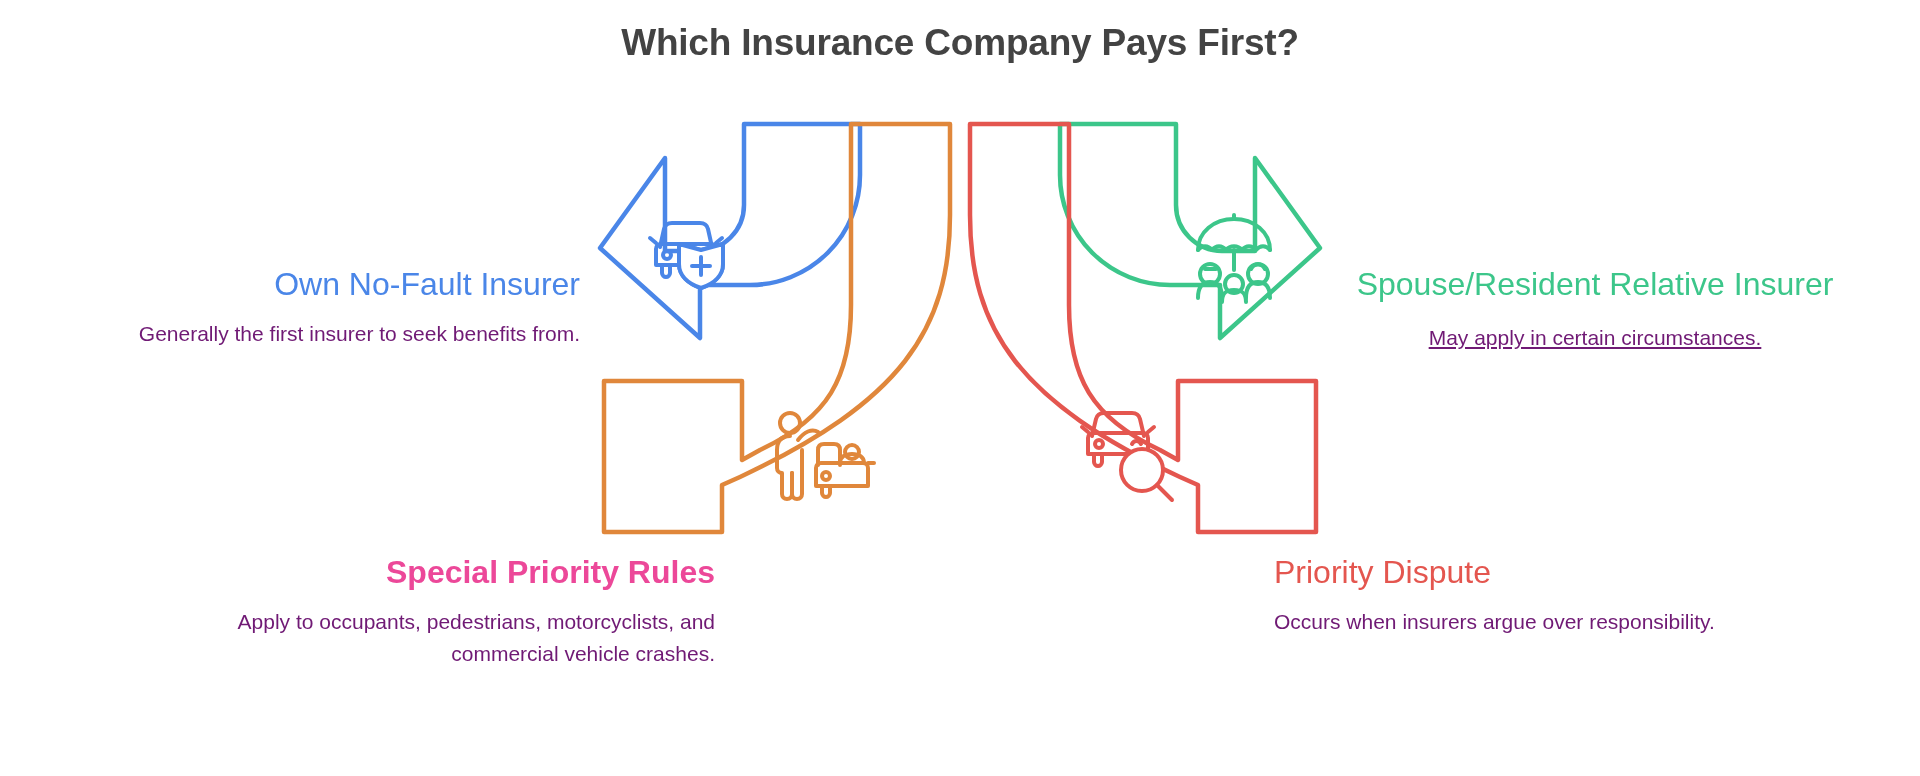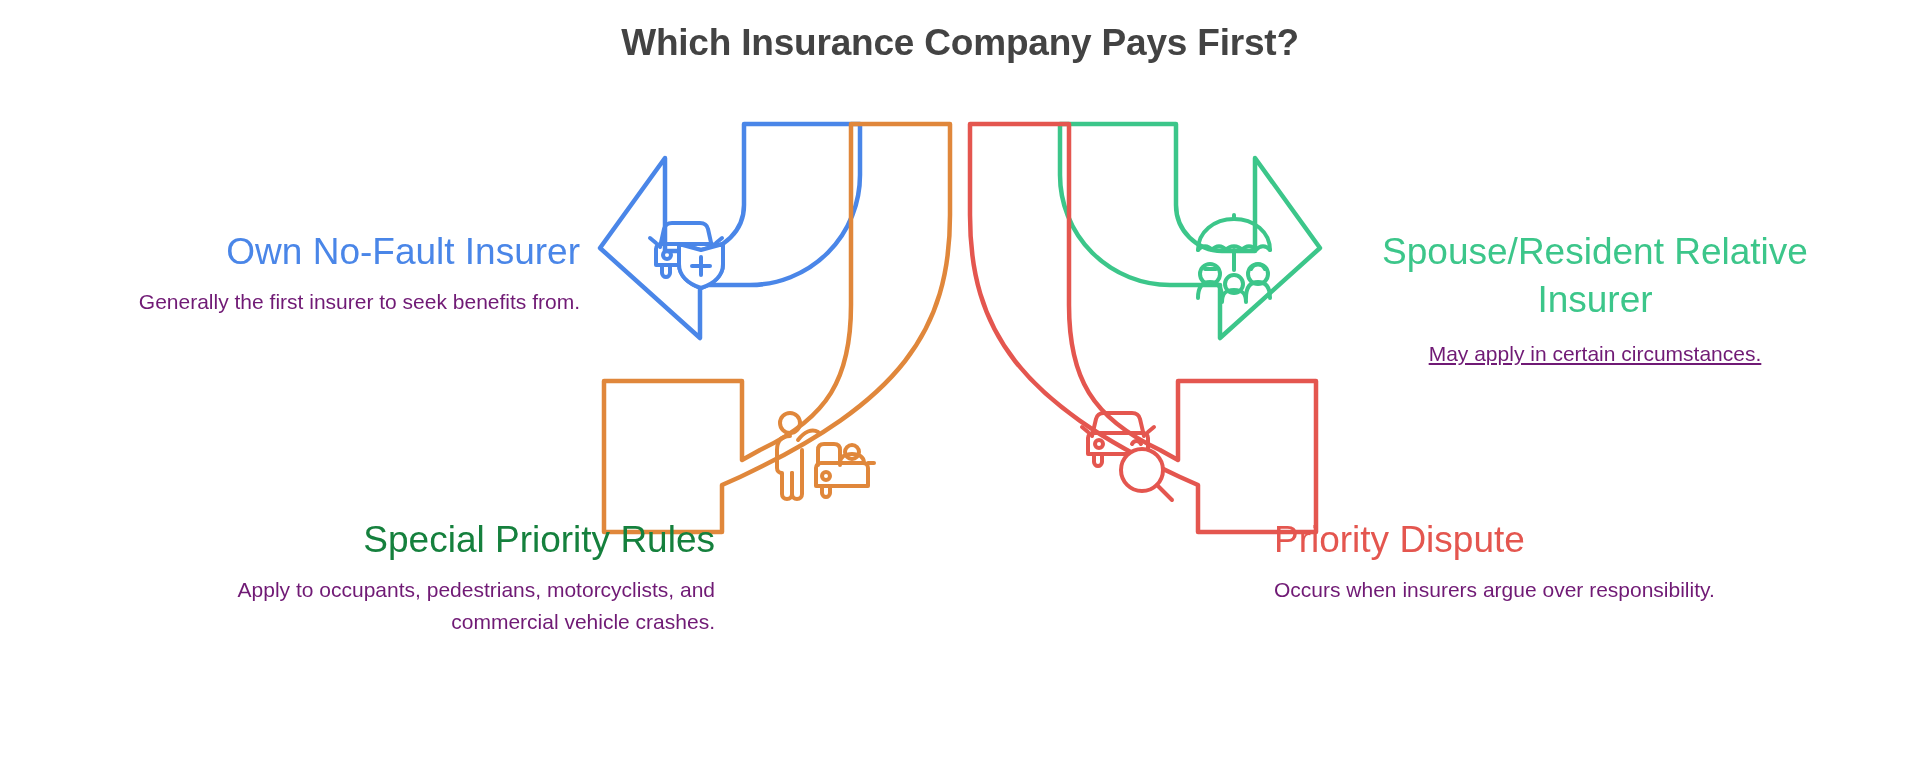--- a/index.html
+++ b/index.html
@@ -37,23 +37,24 @@
     left: 0;
     top: 0;
     width: 1920px;
     height: 776px;
     pointer-events: none;
   }
   .label-block {
     position: absolute;
   }
   .label-title {
-    font-size: 37px;
+    font-size: 32px;
     line-height: 48px;
     font-weight: 400;
+    margin-top: 32px;
   }
   .label-desc {
     font-size: 21px;
     line-height: 32px;
     color: #701a75;
     margin-top: 10px;
   }
   
   #block-own-no-fault {
     left: 95px;
@@ -73,21 +74,21 @@
   #block-spouse-relative .label-title { color: #3CC68A; }
   #block-spouse-relative .label-desc { margin-top: 14px; text-decoration: underline; }
 
   
   #block-special-priority {
     left: 190px;
     top: 516px;
     width: 525px;
     text-align: right;
   }
-  #block-special-priority .label-title { color: #15803d; }
+  #block-special-priority .label-title { color: #ec4899; font-weight: bold; }
 
   
   #block-priority-dispute {
     left: 1274px;
     top: 516px;
     width: 480px;
     text-align: left;
   }
   #block-priority-dispute .label-title { color: #E4564F; }
 </style>

